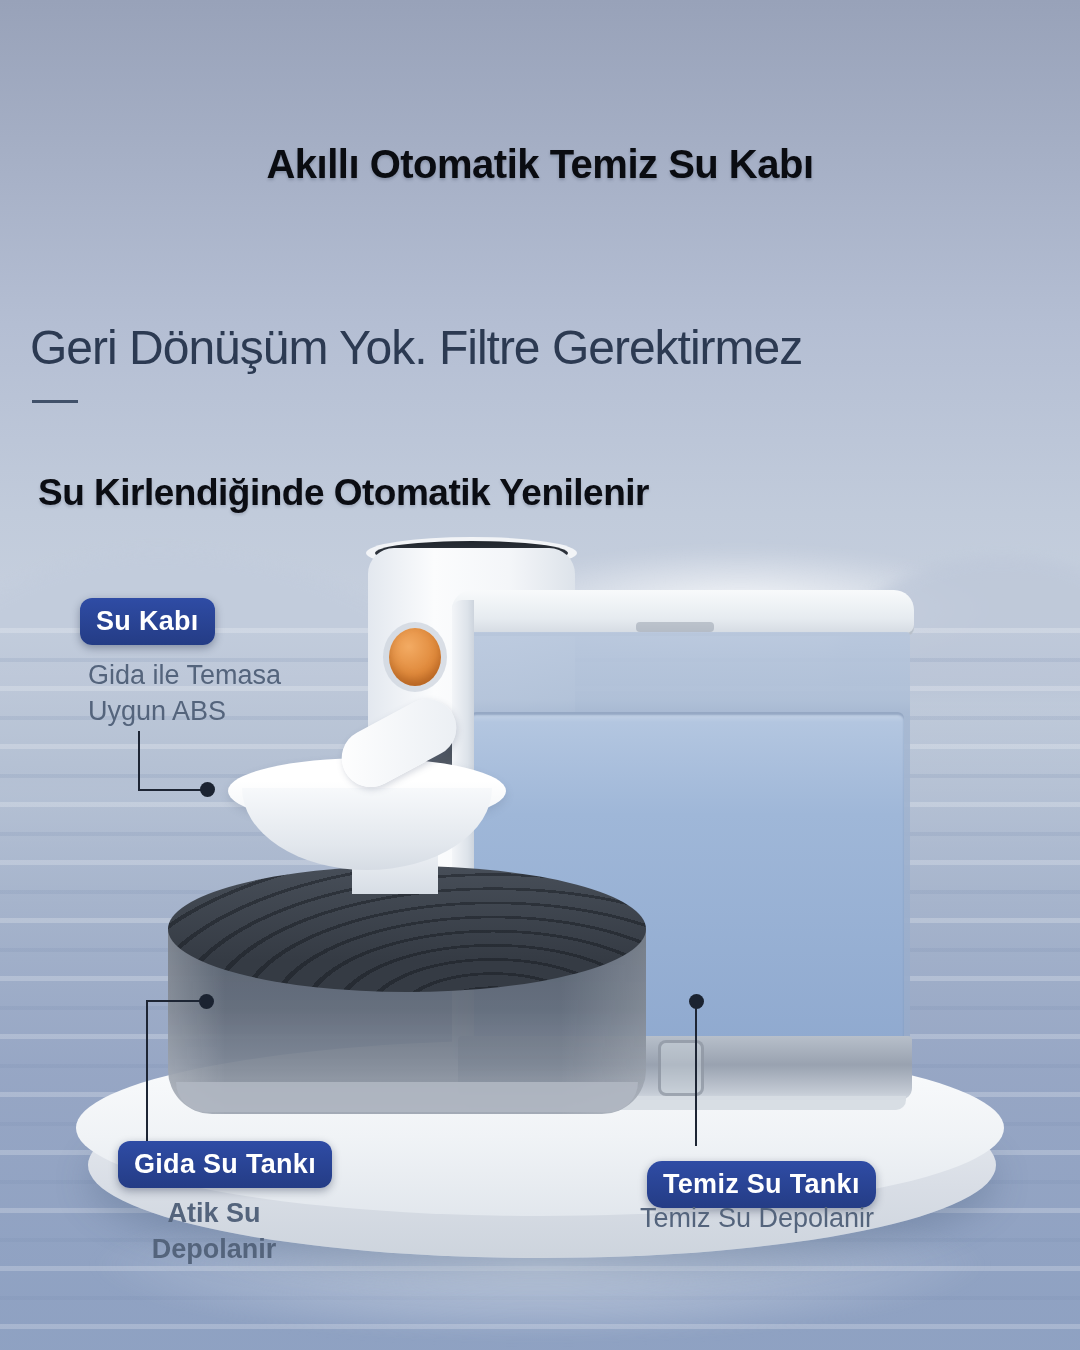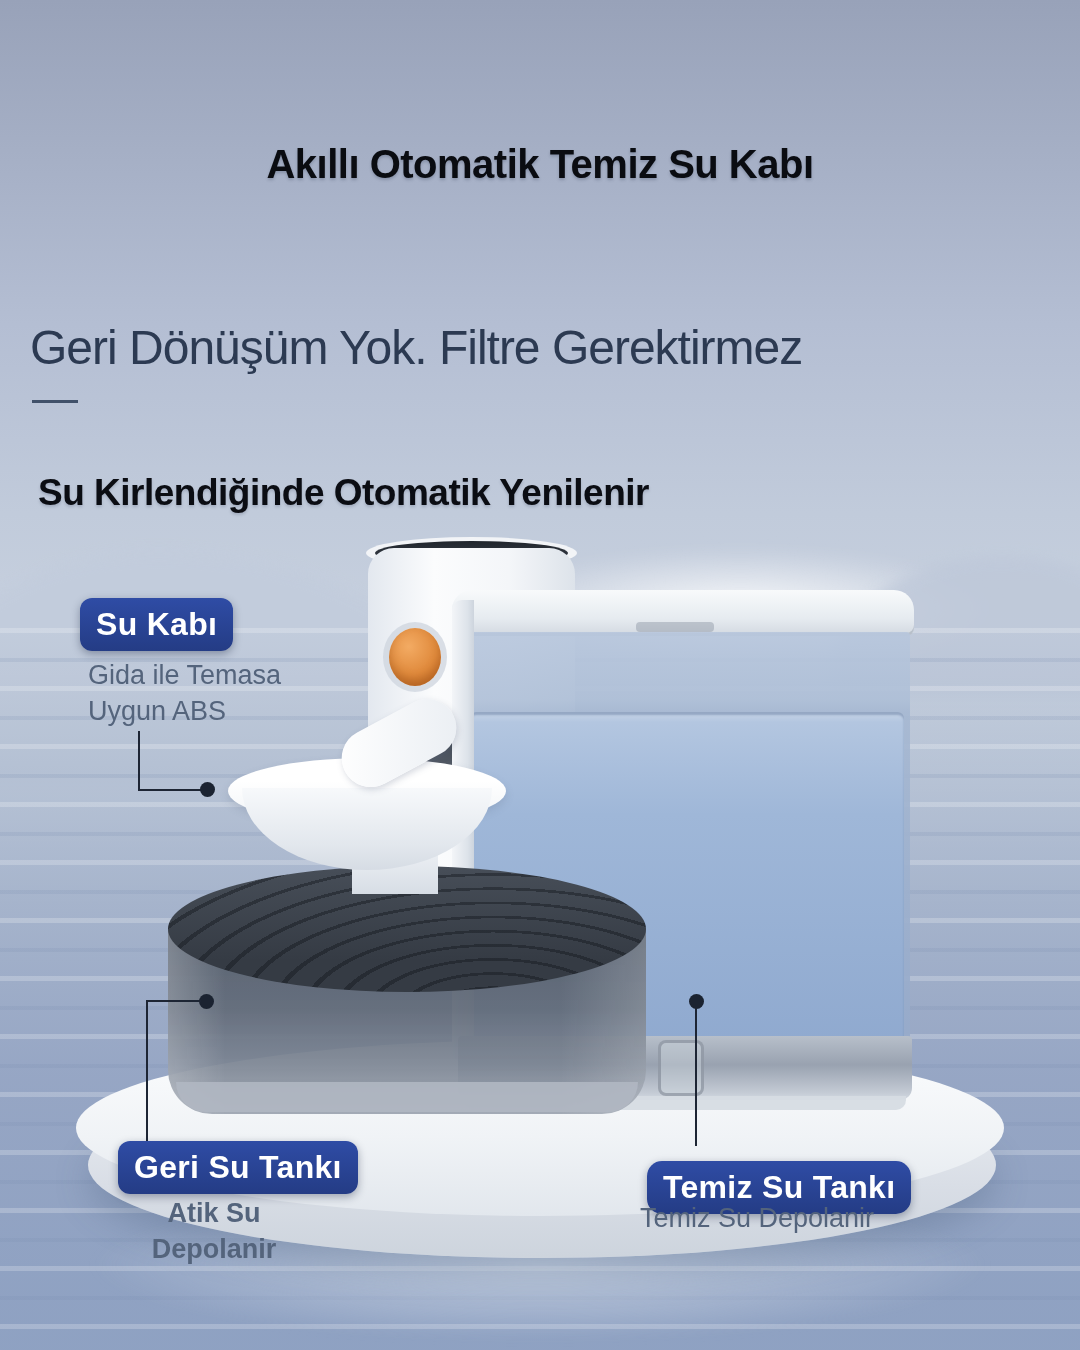--- a/index.html
+++ b/index.html
@@ -127,21 +127,21 @@
   .divider{left:32px;top:400px;width:46px;height:3px;background:#41516a;z-index:12;}
   .feature-desc{left:30px;top:414px;width:960px;
     font-size:28px;color:#55657d;z-index:12;}
   .feature-subheading{left:38px;top:472px;width:1010px;
     font-size:37px;font-weight:800;color:#0b0d13;letter-spacing:-.5px;
     text-shadow:0 2px 3px rgba(40,52,75,.2);z-index:12;}
 
   
   .pill{position:absolute;z-index:20;color:#fff;
     background:linear-gradient(180deg,#2f4ca5,#243c85);
-    font-size:32px;font-weight:700;letter-spacing:.3px;
+    font-size:27px;font-weight:700;letter-spacing:.3px;
     padding:8px 16px;border-radius:12px;white-space:nowrap;
     box-shadow:0 3px 8px rgba(15,25,55,.35);}
   .caption{position:absolute;z-index:20;color:#54647c;font-size:27px;line-height:1.32;}
   .cline{position:absolute;z-index:19;background:#1d2534;}
   .cdot{position:absolute;z-index:19;width:15px;height:15px;border-radius:50%;background:#1b2331;}
 </style>
 </head>
 <body>
 
 <div class="stage">
@@ -186,21 +186,21 @@
 
   <div class="pill" style="left:80px;top:598px;">Su Kabı</div>
   <div class="caption" style="left:88px;top:658px;width:218px;">Gida ile Temasa Uygun ABS</div>
   <div class="cline" style="left:138px;top:731px;width:2px;height:60px;"></div>
   <div class="cline" style="left:138px;top:789px;width:66px;height:2px;"></div>
   <div class="cdot" style="left:200px;top:782px;"></div>
 
   <div class="cdot" style="left:199px;top:994px;"></div>
   <div class="cline" style="left:146px;top:1000px;width:55px;height:2px;"></div>
   <div class="cline" style="left:146px;top:1000px;width:2px;height:142px;"></div>
-  <div class="pill" style="left:118px;top:1141px;">Geri Su Tankı</div>
+  <div class="pill" style="left:118px;top:1141px;">Gida Su Tankı</div>
   <div class="caption" style="left:103px;top:1196px;width:222px;text-align:center;font-weight:bold;">Atik Su Depolanir</div>
 
   <div class="cdot" style="left:689px;top:994px;"></div>
   <div class="cline" style="left:695px;top:1008px;width:2px;height:138px;"></div>
   <div class="pill" style="left:647px;top:1161px;border-radius:15px;">Temiz Su Tankı</div>
   <div class="caption" style="left:640px;top:1201px;width:238px;">Temiz Su Depolanir</div>
 
 </div>
 
 </body></html>

